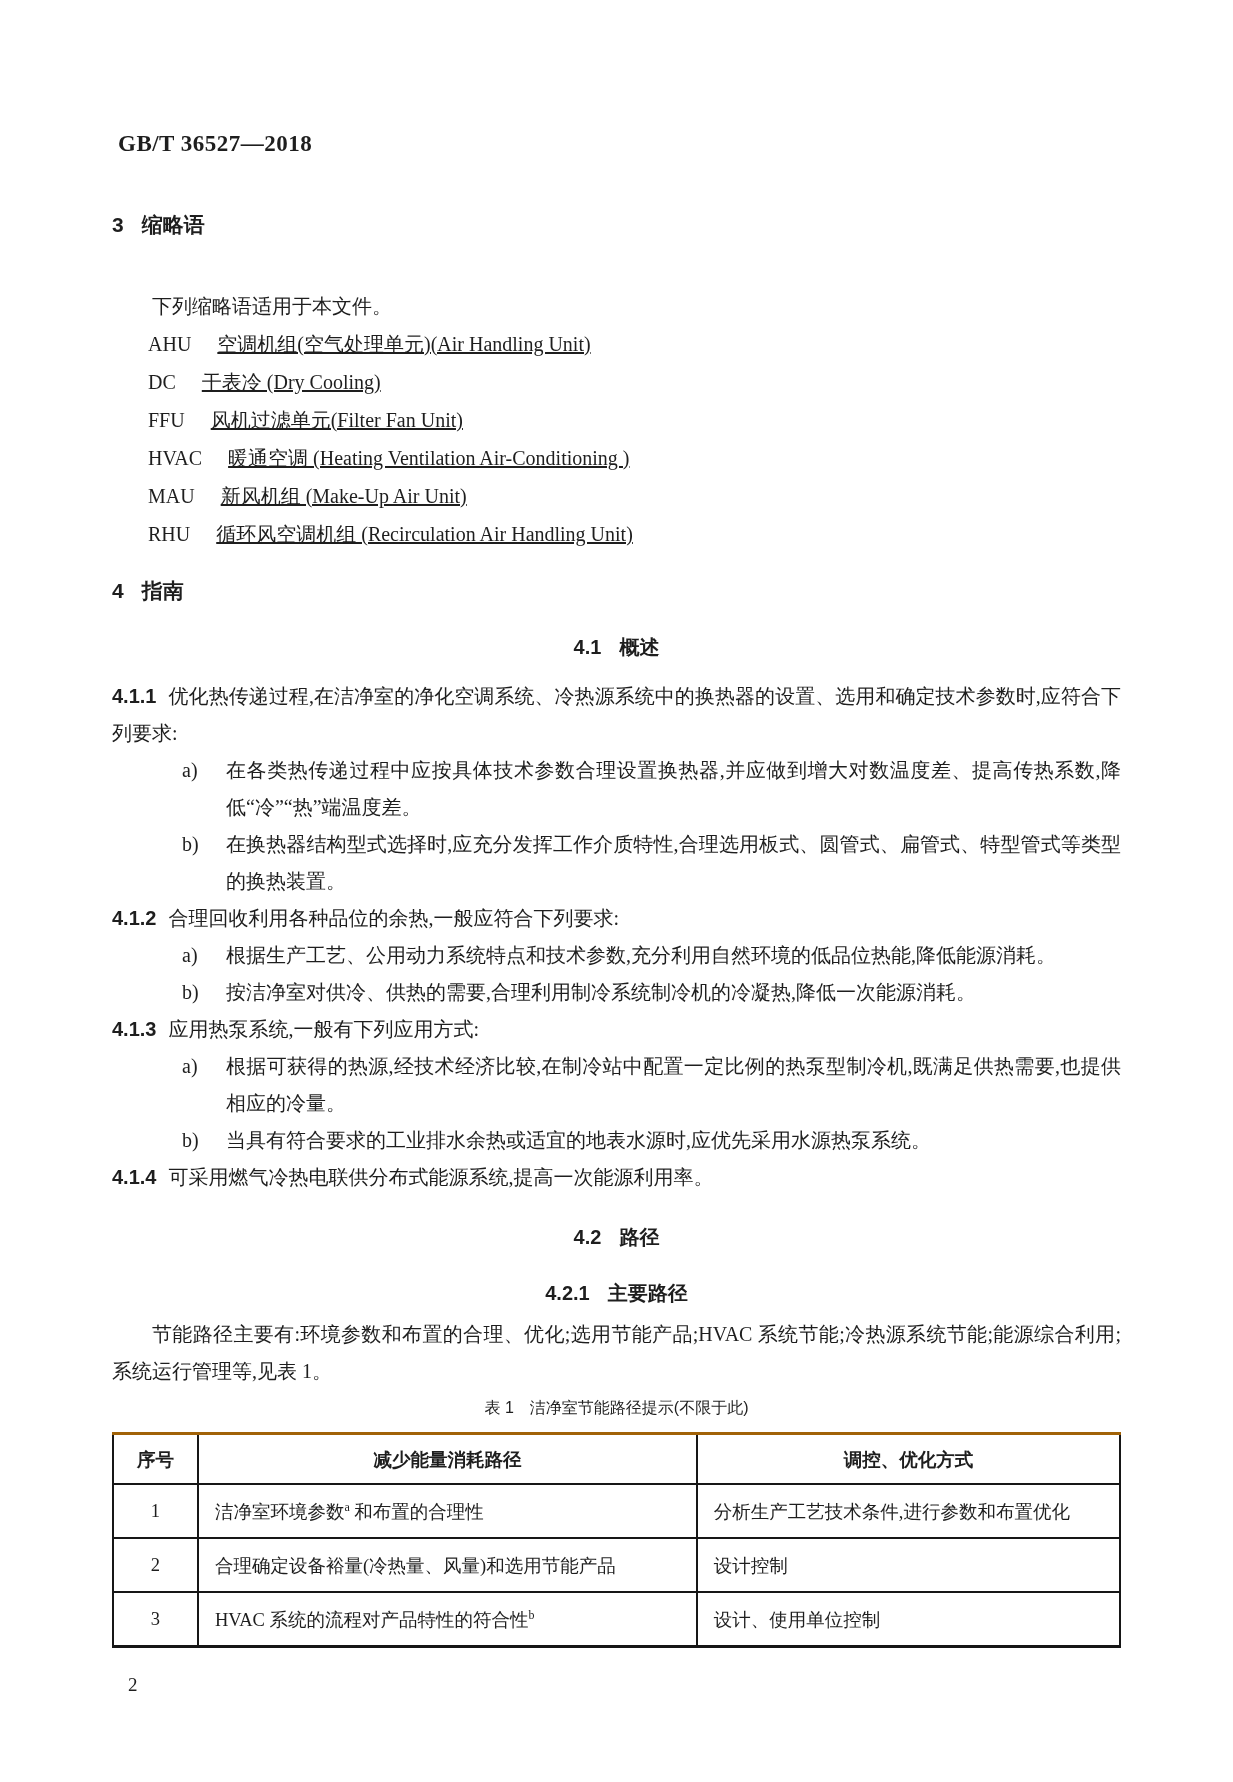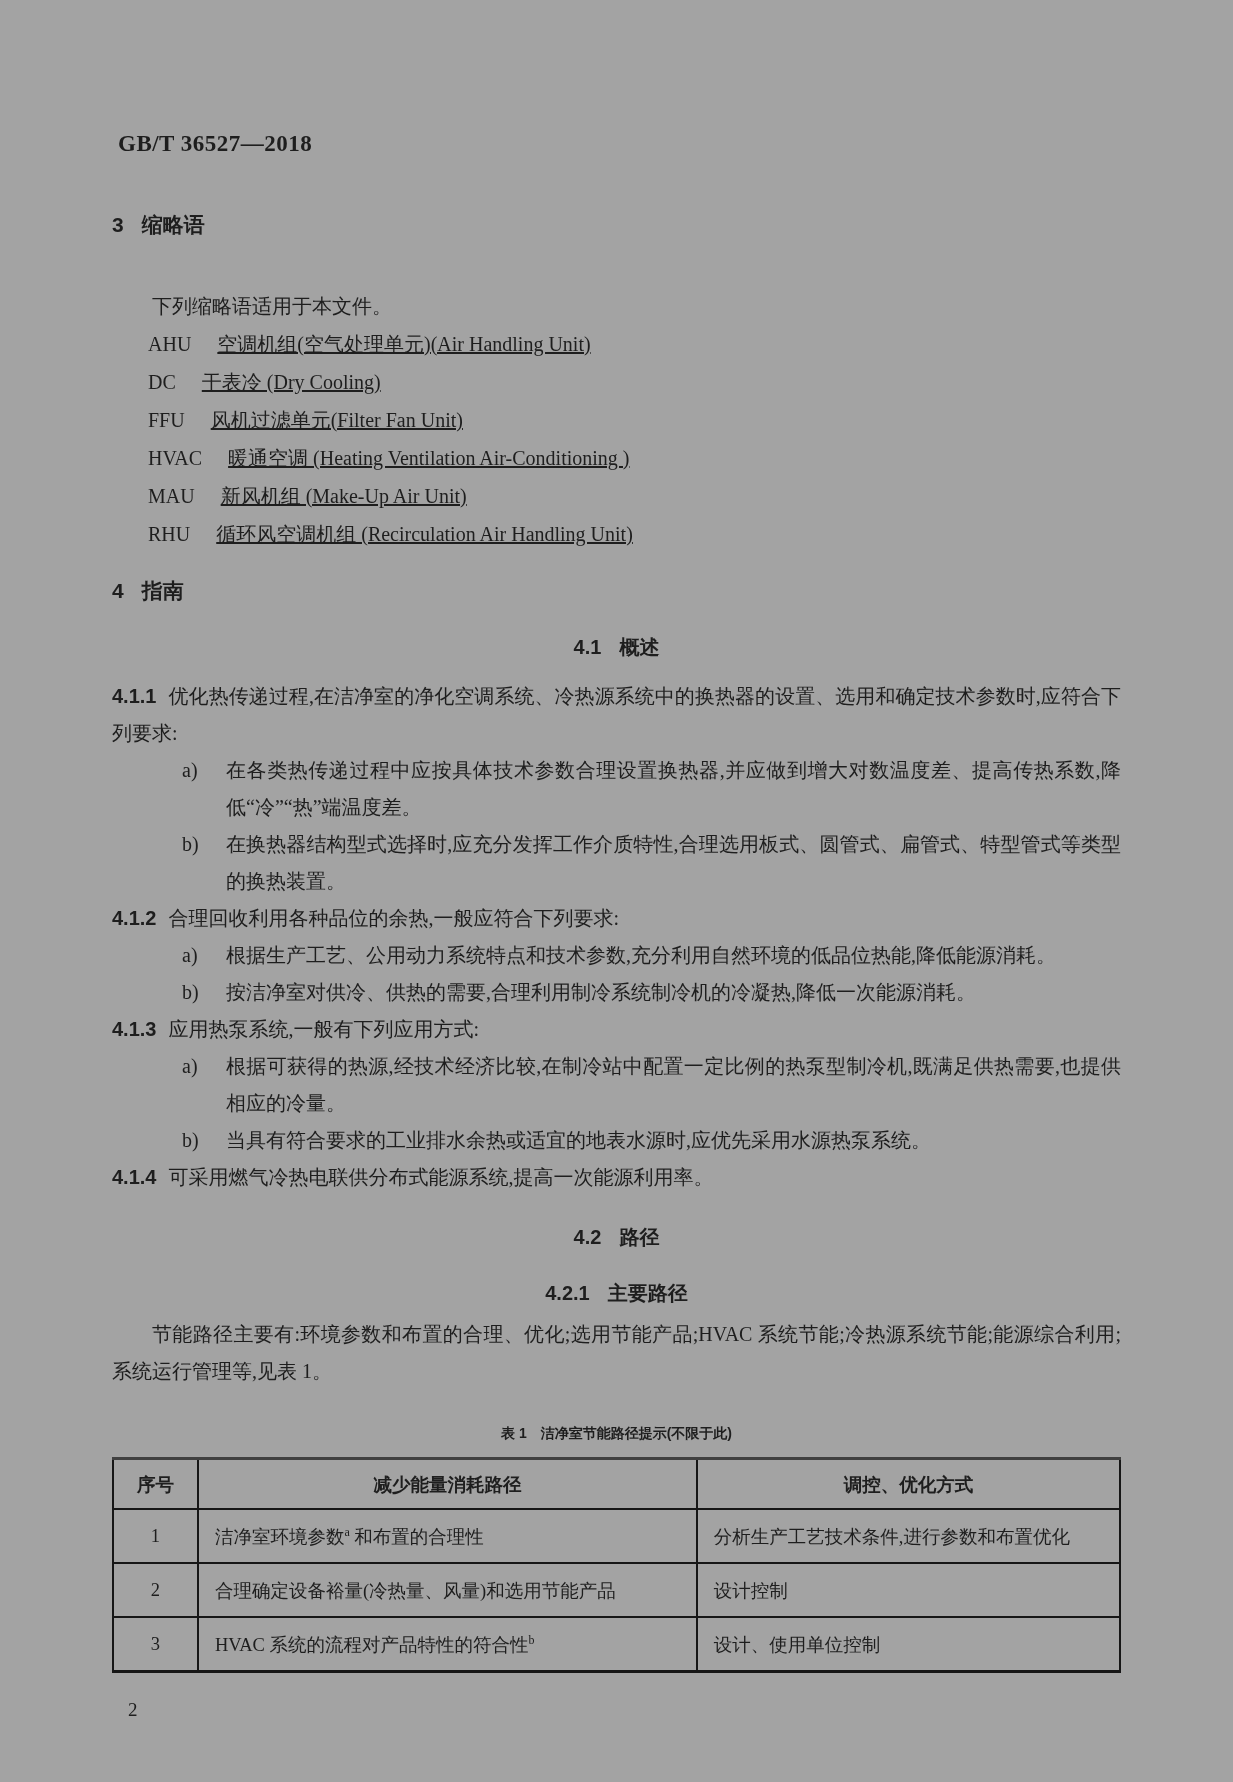--- a/index.html
+++ b/index.html
@@ -1,21 +1,21 @@
 <!DOCTYPE html>
 <html><head>
 <meta charset="utf-8">
 <style>
   html, body { margin: 0; padding: 0; background: #e8e8e6; }
   .page {
     position: relative;
     width: 1233px;
     height: 1782px;
     margin: 0 auto;
-    background: #a3a3a3;
+    background: #ffffff;
     color: #1e1e1e;
     font-family: "Liberation Serif", "DejaVu Serif", serif;
     font-size: 20px;
     box-sizing: border-box;
     padding: 130px 112px 0 112px;
     overflow: hidden;
   }
   .doc-header {
     font-family: "Liberation Serif", "DejaVu Serif", serif;
     font-weight: 700;
@@ -70,32 +70,32 @@
   .li-text { flex: 1; text-align: justify; }
   .h-42 { }
   .h-421 { margin-top: 26px; }
   .body-p {
     margin: 8px 0 0 0;
     text-indent: 2em;
     line-height: 37px;
     text-align: justify;
   }
   .tbl-caption {
-    margin-top: 29px;
+    margin-top: 4px;
     text-align: center;
     font-family: "Liberation Sans", "DejaVu Sans", sans-serif;
-    font-weight: 700;
-    font-size: 14px;
+    font-weight: 400;
+    font-size: 16px;
     line-height: 28px;
   }
   table.energy {
     margin-top: 10px;
     width: 100%;
     border-collapse: collapse;
-    border-top: 3px solid #404040;
+    border-top: 3px solid #a16207;
     border-bottom: 3px solid #161616;
     font-size: 18.5px;
   }
   table.energy td, table.energy th {
     border: 2px solid #161616;
     padding: 0 16px;
     vertical-align: middle;
   }
   table.energy th {
     font-family: "Liberation Sans", "DejaVu Sans", sans-serif;

